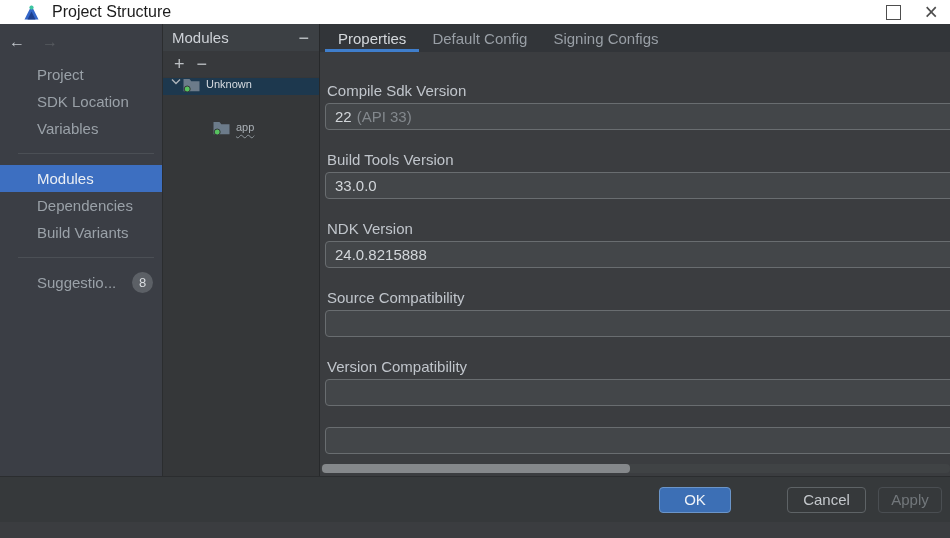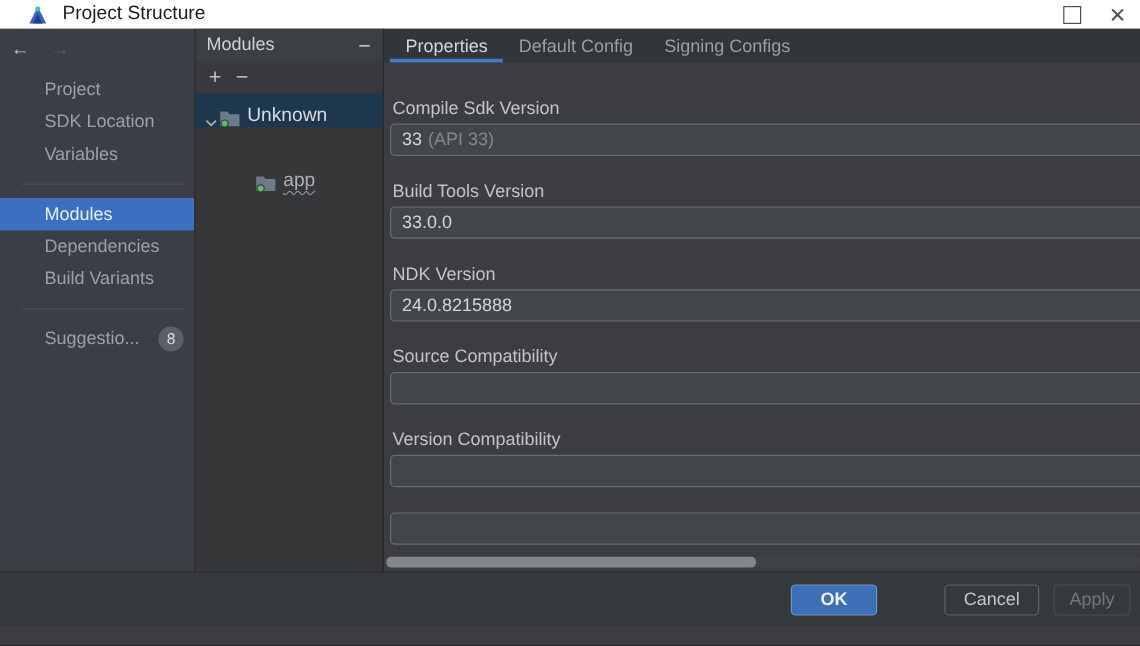--- a/index.html
+++ b/index.html
@@ -33,21 +33,21 @@
   
   .modules-panel { width:158px; flex:none; background:#353739; border-left:1px solid #2b2d2f; border-right:1px solid #27292b;
                    display:flex; flex-direction:column; color:#c4c9ce; }
   .panel-header { height:27px; flex:none; display:flex; align-items:center; padding:0 10px 0 9px;
                   background:#3c4044; font-size:15px; color:#ced2d7; }
   .panel-collapse { margin-left:auto; font-size:18px; color:#c5c9cd; cursor:pointer; line-height:12px; }
   .panel-toolbar { height:26px; flex:none; display:flex; align-items:center; gap:12px; padding-left:11px;
                    background:#37393c; font-size:18px; color:#bcc0c4; }
   .tool-ico { cursor:pointer; line-height:14px; }
   .tree { padding-top:1px; }
-  .tree-row { height:28px; display:flex; align-items:flex-end; font-size:16px; cursor:pointer; }
+  .tree-row { height:17px; display:flex; align-items:flex-start; font-size:11px; cursor:pointer; }
   .tree-row.selected { background:var(--tree-selection); color:#d7dce1; }
   .tw { width:14px; margin-left:6px; display:flex; justify-content:center; flex:none; }
   .folder { margin-right:6px; flex:none; }
   .tree-child { padding-left:50px; color:#aab0b6;margin-top:26px; }
   .squiggle { text-decoration-line:underline; text-decoration-style:wavy; text-decoration-color:#8f969c; text-decoration-thickness:1px; text-underline-offset:3px; }
 
   
   .content { flex:1; position:relative; background:#3b3d40; overflow:hidden; display:flex; flex-direction:column;gap:16px; }
   .tabbar { height:28px; flex:none; background:#323539; display:flex; padding-left:5px; }
   .tab { padding:0 13px; display:flex; align-items:center; font-size:15px; color:#999fa6; position:relative; cursor:pointer; }
@@ -61,21 +61,21 @@
                  display:flex; align-items:center; padding:0 9px; font-size:15px; color:#d2d6da; cursor:text; }
   .suffix { color:#83888d; margin-left:5px; }
 
   .hscroll { position:absolute; left:1px; right:0; bottom:3px; height:9px; background:#404345; border-radius:4px; }
   .hthumb { position:absolute; left:1px; top:0; width:308px; height:9px; border-radius:4px; background:#85888b; cursor:grab; }
 
   
   .footer { height:46px; background:#36393b; border-top:1px solid #2b2d2f; display:flex; align-items:center;
             justify-content:flex-end; gap:12px; padding-right:8px; }
   .footer button { height:26px; border-radius:4px; font-size:15px; font-family:inherit; cursor:pointer; }
-  .btn-ok { width:72px; background:var(--ok-button); border:1px solid #6b95c9; color:#eff3f8; font-weight:bold; }
+  .btn-ok { width:72px; background:var(--ok-button); border:1px solid #6b95c9; color:#eff3f8; font-weight:normal; }
   .btn-cancel { width:79px; background:transparent; border:1px solid #5e6366; color:#c4c8cc;margin-left:44px; }
   .btn-apply { width:64px; background:transparent; border:1px solid #4a4e52; color:#72777b; }
 </style>
 </head>
 <body>
 
 <div class="window">
 
   <div class="titlebar">
     <svg class="app-icon" viewBox="0 0 19 19">
@@ -157,21 +157,21 @@
           </div>
           <div class="tab">
             <span>Signing Configs</span>
           </div>
       </div>
 
       <div class="form">
         <div class="field">
             <div class="field-label">Compile Sdk Version</div>
             <div class="field-input">
-              <span>33</span>
+              <span>22</span>
               <span class="suffix">(API 33)</span>
             </div>
           </div>
           <div class="field">
             <div class="field-label">Build Tools Version</div>
             <div class="field-input">
               <span>33.0.0</span>
               <span class="suffix"></span>
             </div>
           </div>

